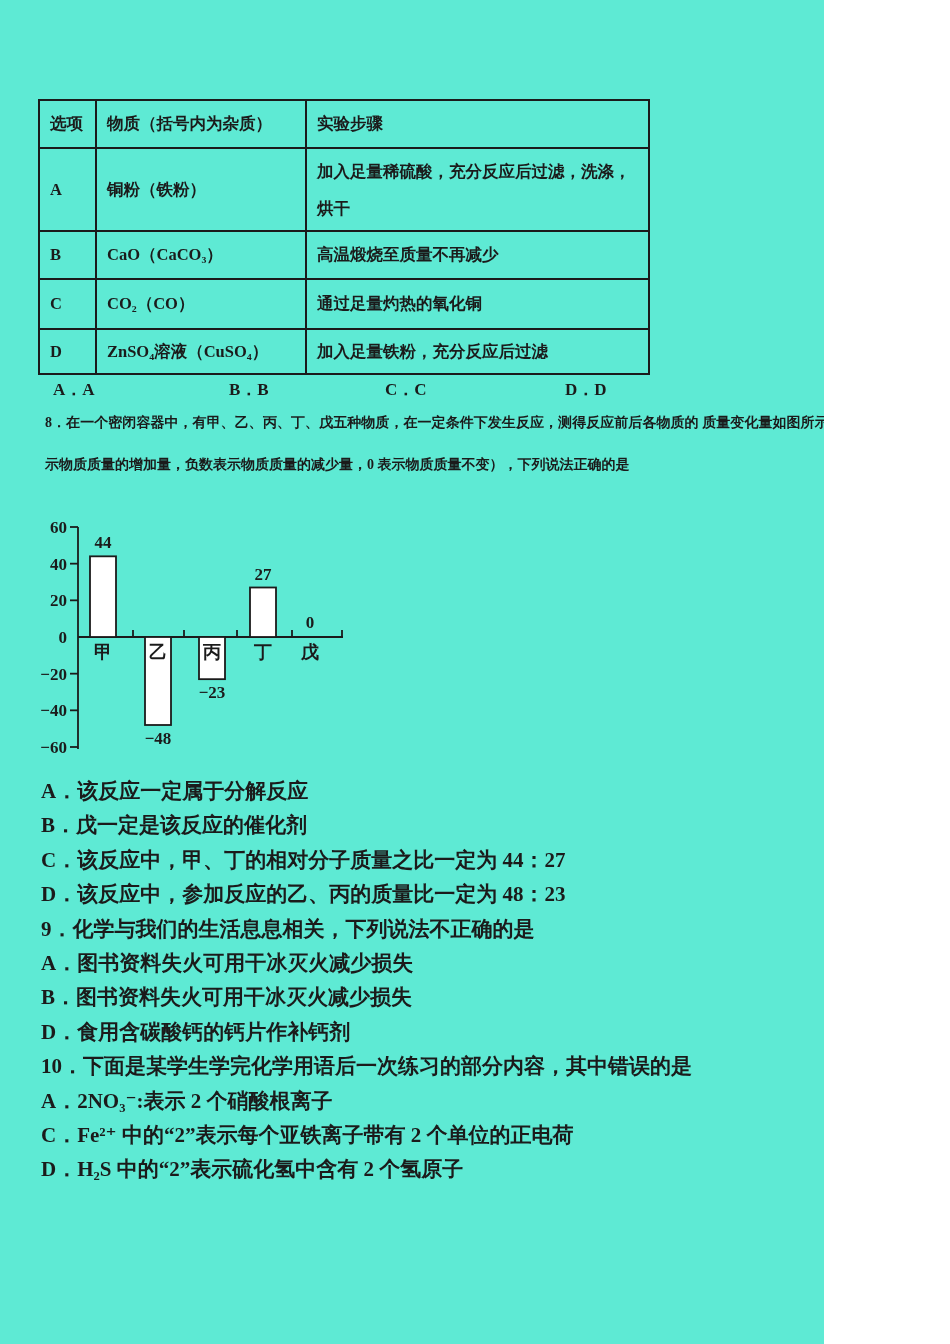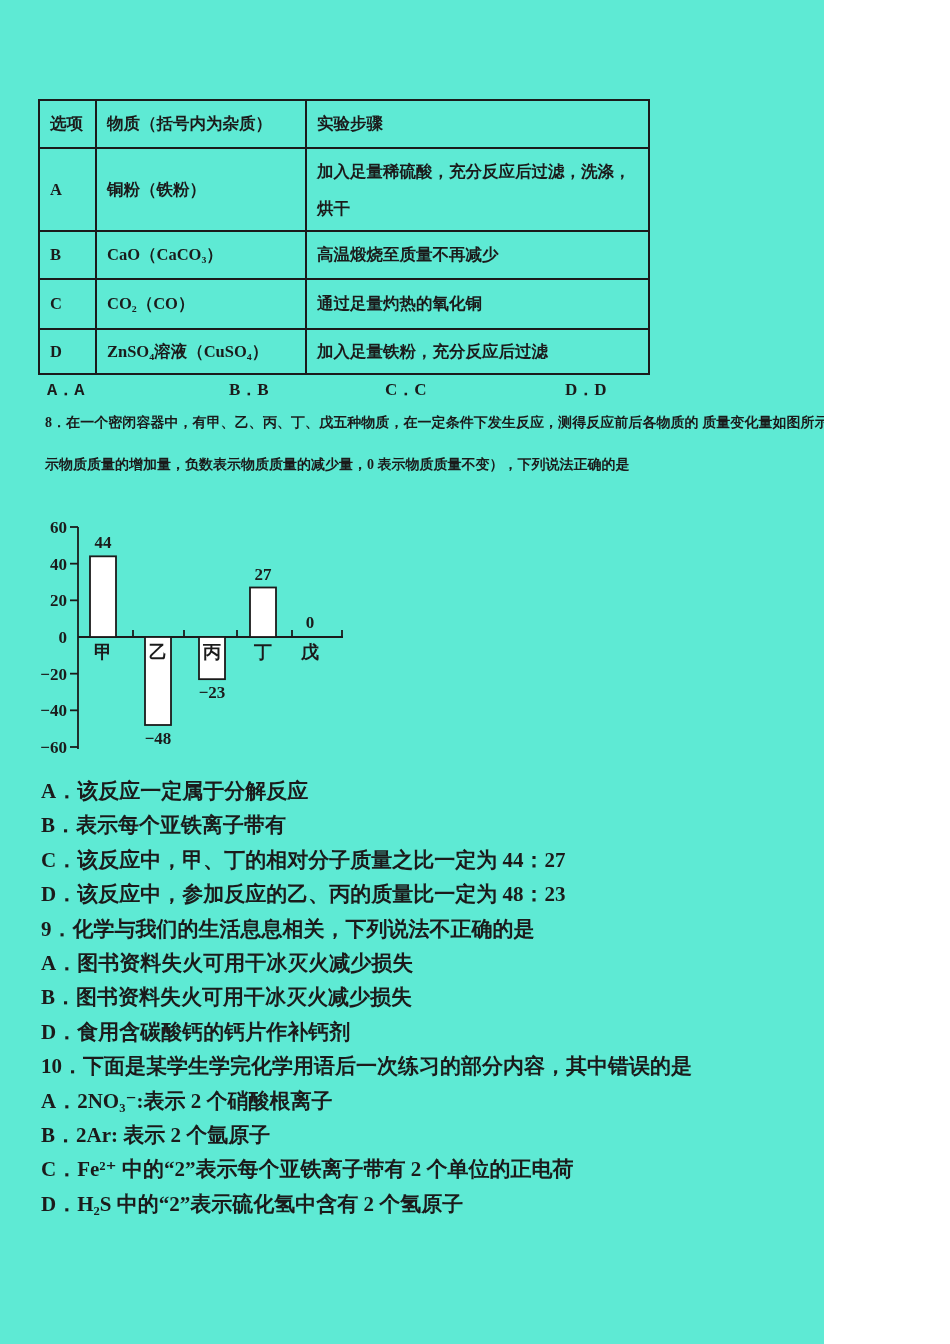--- a/index.html
+++ b/index.html
@@ -30,21 +30,21 @@
   .col-step{width:343px;}
   .rh{height:48px;}
   .ra{height:83px;}
   .rb{height:48px;}
   .rc{height:50px;}
   .rd{height:45px;}
   .ra .steps{line-height:37px;}
   
   .answer-row{position:absolute;left:45px;top:378px;width:700px;height:24px;font-size:17px;}
   .answer-row span{position:absolute;top:0;white-space:nowrap;}
-  .ans-a{left:2px;font-family:Liberation Mono, monospace;}
+  .ans-a{left:8px;}
   .ans-b{left:184px;text-align:center;}
   .ans-c{left:340px;}
   .ans-d{left:520px;}
   
   .q8-text{
     position:absolute;left:45px;top:402px;width:868px;
     font-size:14px;line-height:41.5px;
     text-align:justify;
   }
   
@@ -137,27 +137,26 @@
         <text x="280" y="142" font-size="18" text-anchor="middle" fill="#1b1b1b" font-family="&quot;Liberation Serif&quot;,&quot;DejaVu Serif&quot;,serif">戊</text>
         <text x="73" y="32.33333333333334" font-size="17" text-anchor="middle" fill="#1b1b1b" font-family="&quot;Liberation Serif&quot;,&quot;DejaVu Serif&quot;,serif">44</text>
         <text x="128" y="228" font-size="17" text-anchor="middle" fill="#1b1b1b" font-family="&quot;Liberation Serif&quot;,&quot;DejaVu Serif&quot;,serif">−48</text>
         <text x="182" y="182.16666666666666" font-size="17" text-anchor="middle" fill="#1b1b1b" font-family="&quot;Liberation Serif&quot;,&quot;DejaVu Serif&quot;,serif">−23</text>
         <text x="233" y="63.5" font-size="17" text-anchor="middle" fill="#1b1b1b" font-family="&quot;Liberation Serif&quot;,&quot;DejaVu Serif&quot;,serif">27</text>
         <text x="280" y="112" font-size="17" text-anchor="middle" fill="#1b1b1b" font-family="&quot;Liberation Serif&quot;,&quot;DejaVu Serif&quot;,serif">0</text>
       </svg></div>
 
   <div class="lines">
     <div>A．该反应一定属于分解反应</div>
-    <div>B．表示每个亚铁离子带有</div>
+    <div>B．戊一定是该反应的催化剂</div>
     <div>C．该反应中，甲、丁的相对分子质量之比一定为 44：27</div>
     <div>D．该反应中，参加反应的乙、丙的质量比一定为 48：23</div>
     <div>9．化学与我们的生活息息相关，下列说法不正确的是</div>
     <div>A．图书资料失火可用干冰灭火减少损失</div>
     <div>B．图书资料失火可用干冰灭火减少损失</div>
     <div>D．食用含碳酸钙的钙片作补钙剂</div>
     <div>10．下面是某学生学完化学用语后一次练习的部分内容，其中错误的是</div>
     <div>A．2NO₃⁻:表示 2 个硝酸根离子</div>
-    <div>B．2Ar: 表示 2 个氩原子</div>
     <div>C．Fe²⁺ 中的“2”表示每个亚铁离子带有 2 个单位的正电荷</div>
     <div>D．H₂S 中的“2”表示硫化氢中含有 2 个氢原子</div>
   </div>
 
 </div>
 
 </body></html>

